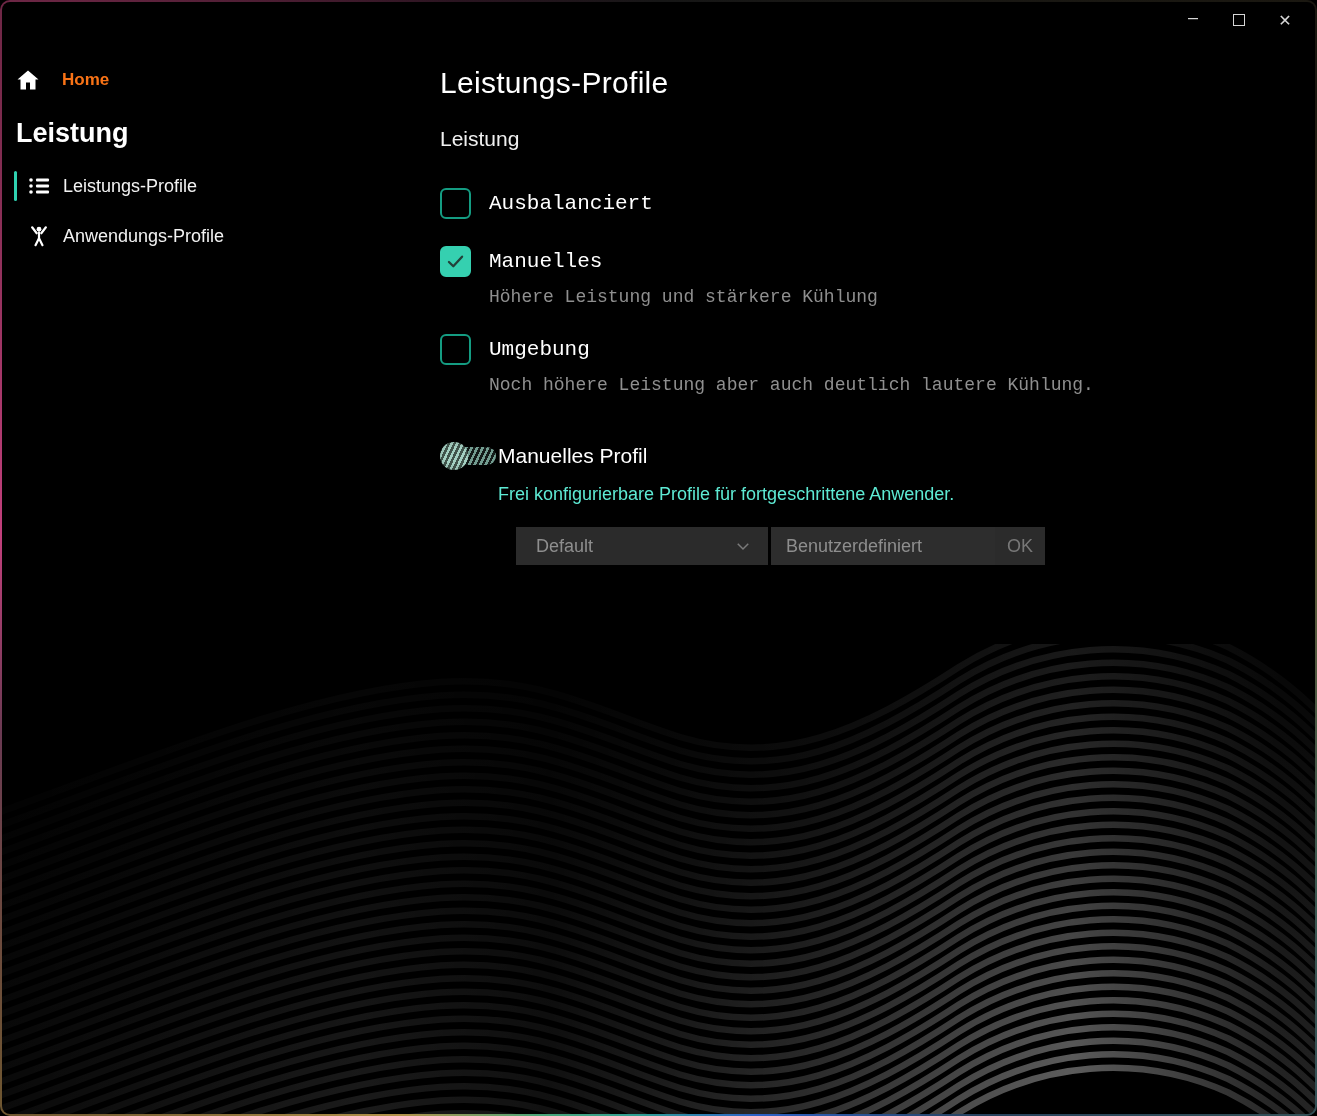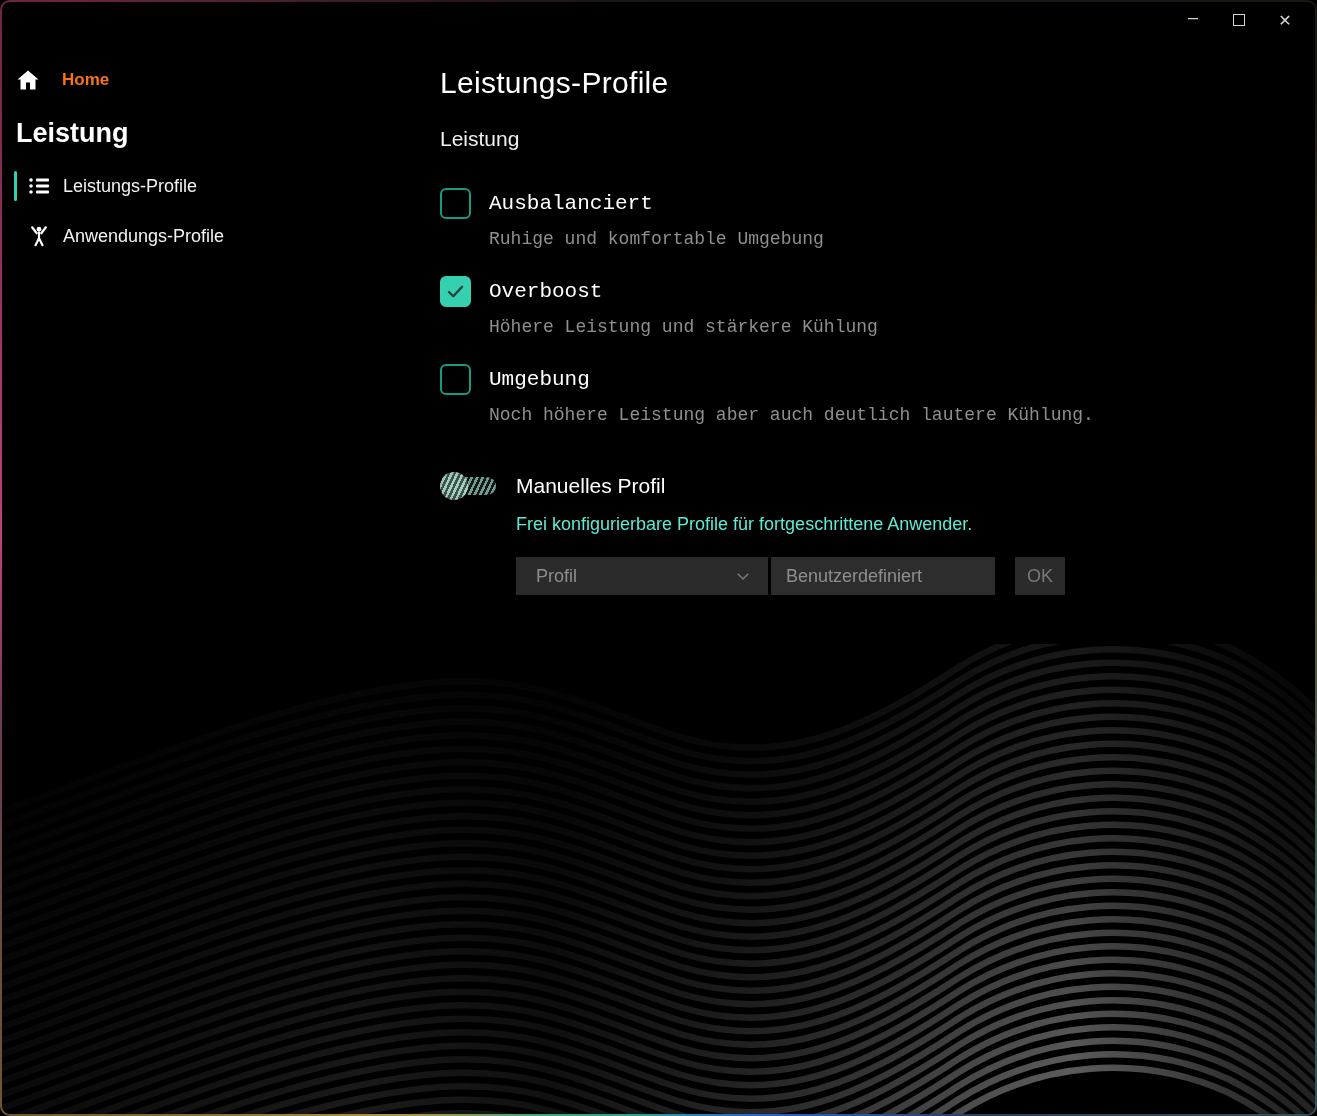--- a/index.html
+++ b/index.html
@@ -60,42 +60,42 @@
     background:transparent; cursor:default; display:flex; align-items:center;
     justify-content:center; }
   .checkbox svg { visibility:hidden; }
   .checkbox.checked { background:#35d0b0; border-color:#35d0b0; }
   .checkbox.checked svg { visibility:visible; }
   .profile-label { color:#fff; font-size:21px; line-height:31px; font-weight:300; }
   .profile-desc { grid-column:2; margin-top:10px; color:#8f8f8f; font-size:18px;
     font-weight:300; }
 
   .manual { margin-top:46px; display:grid; grid-template-columns:58px 1fr;
-    column-gap:18px; }
+    }
   .toggle { position:relative; width:58px; height:30px; cursor:default; }
   .toggle-track { position:absolute; left:3px; top:6px; width:53px; height:18px;
     border-radius:9px; opacity:.8;
     background:repeating-linear-gradient(115deg,#8fc3b4 0 2.5px,#18211f 2.5px 5px); }
   .toggle-knob { position:absolute; left:0; top:1px; width:28px; height:28px;
     border-radius:50%; opacity:.92;
     background:repeating-linear-gradient(115deg,#a9d5c7 0 2.5px,#44584f 2.5px 5px); }
   .manual-label { color:#fff; font-size:21px; line-height:30px; font-weight:300; }
   .manual-desc { grid-column:2; margin-top:13px; color:#5eead4; font-size:18px;
     font-weight:300; }
 
   .controls-row { margin-top:22px; margin-left:76px; display:flex; }
   .dropdown { width:252px; height:38px; background:#2b2b2b; display:flex;
     align-items:center; justify-content:space-between; padding:0 16px 0 20px;
     color:#8e8e8e; font-size:18px; cursor:default; }
   .chevron { color:#7a7a7a; display:flex; align-items:center; }
   .text-input { width:224px; height:38px; margin-left:3px; background:#2d2d2d;
     border:none; outline:none; color:#9a9a9a; padding:0 15px; font-size:18px;
     font-family:inherit; font-weight:300; }
   .text-input::placeholder { color:#8e8e8e; opacity:1; }
-  .ok-btn { width:50px; height:38px; margin-left:20px; background:#2b2b2b;
+  .ok-btn { width:50px; height:38px; margin-left:0; background:#2b2b2b;
     border:none; color:#787878; font-size:18px; font-family:inherit; cursor:default; }
 
   
   .waves { position:absolute; left:0; right:0; bottom:0; height:470px;
     z-index:0; pointer-events:none; overflow:hidden; }
   .waves svg { width:100%; height:100%; display:block; }
 </style>
 </head>
 <body>
 
@@ -162,30 +162,29 @@
 
         <div class="profiles">
 
           <div class="profile">
             <div class="checkbox">
               <svg width="21" height="21" viewBox="0 0 24 24" fill="none" stroke="#23413a" stroke-width="2.6" stroke-linecap="round" stroke-linejoin="round">
                 <polyline points="4.5 12.5 9.5 17.5 19.5 6.5"></polyline>
               </svg>
             </div>
             <div class="profile-label">Ausbalanciert</div>
-            <div class="profile-desc">Ruhige und komfortable Umgebung</div>
           </div>
 
           <div class="profile">
             <div class="checkbox checked">
               <svg width="21" height="21" viewBox="0 0 24 24" fill="none" stroke="#23413a" stroke-width="2.6" stroke-linecap="round" stroke-linejoin="round">
                 <polyline points="4.5 12.5 9.5 17.5 19.5 6.5"></polyline>
               </svg>
             </div>
-            <div class="profile-label">Overboost</div>
+            <div class="profile-label">Manuelles</div>
             <div class="profile-desc">Höhere Leistung und stärkere Kühlung</div>
           </div>
 
           <div class="profile">
             <div class="checkbox">
               <svg width="21" height="21" viewBox="0 0 24 24" fill="none" stroke="#23413a" stroke-width="2.6" stroke-linecap="round" stroke-linejoin="round">
                 <polyline points="4.5 12.5 9.5 17.5 19.5 6.5"></polyline>
               </svg>
             </div>
             <div class="profile-label">Umgebung</div>
@@ -197,21 +196,21 @@
           <div class="toggle">
             <span class="toggle-track"></span>
             <span class="toggle-knob"></span>
           </div>
           <div class="manual-label">Manuelles Profil</div>
           <div class="manual-desc">Frei konfigurierbare Profile für fortgeschrittene Anwender.</div>
         </div>
 
         <div class="controls-row">
           <div class="dropdown">
-            <span>Profil</span>
+            <span>Default</span>
             <span class="chevron">
               <svg width="18" height="18" viewBox="0 0 24 24" fill="none" stroke="#7a7a7a" stroke-width="2">
                   <polyline points="5 9 12 16 19 9"></polyline>
                 </svg>
             </span>
           </div>
           <input class="text-input" type="text" placeholder="Benutzerdefiniert" style="">
           <button class="ok-btn">OK</button>
         </div>
       </div>

